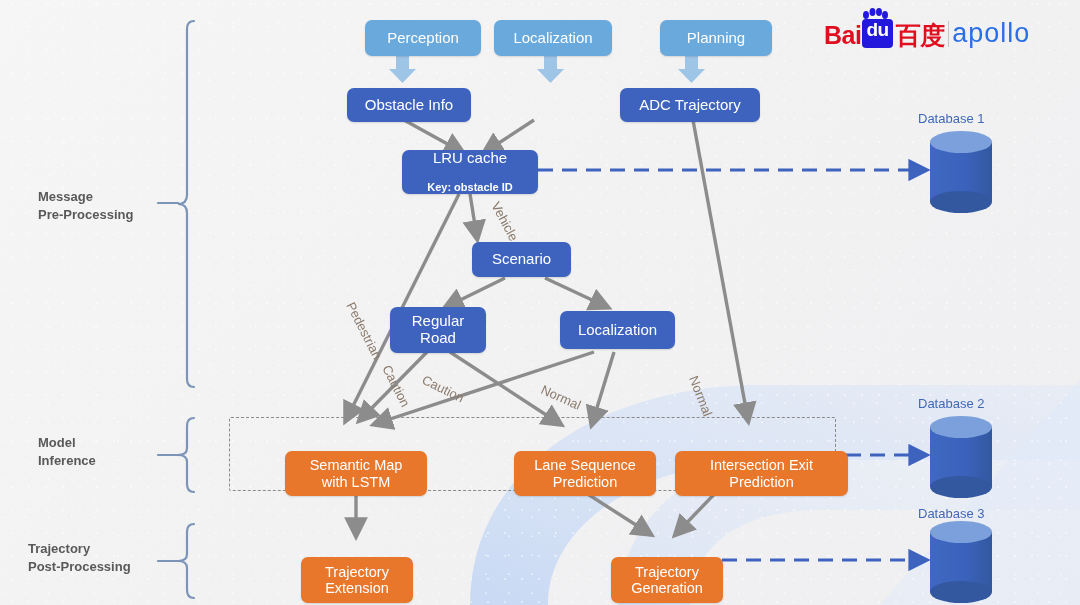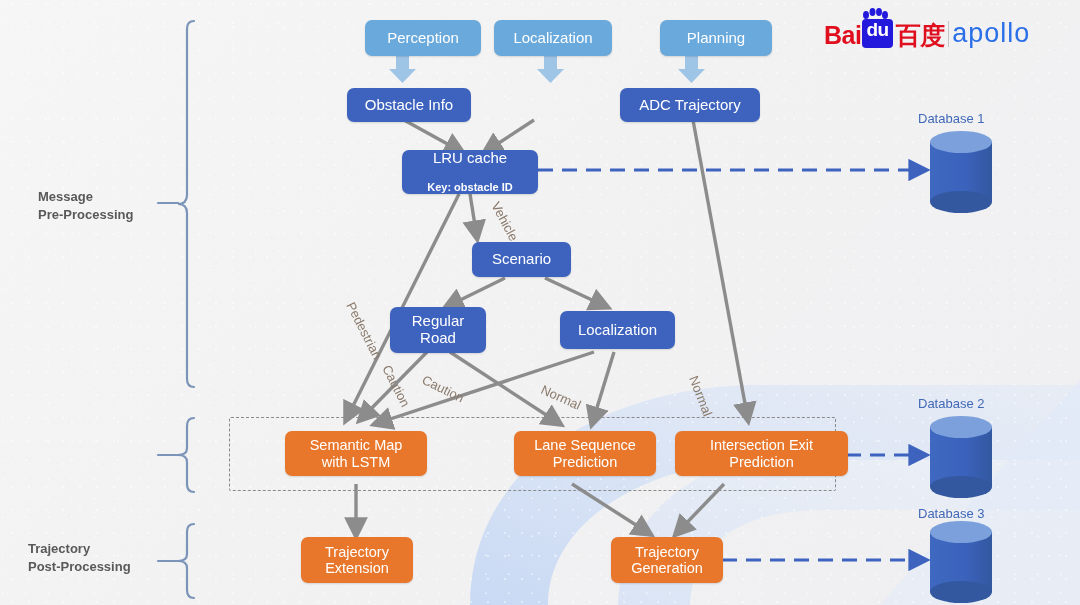--- a/index.html
+++ b/index.html
@@ -22,21 +22,21 @@
 
   svg.layer{position:absolute;left:0;top:0;width:1080px;height:605px;}
   #deco{z-index:0;} #links{z-index:2;} #braces{z-index:3;}
 
   .node{position:absolute;z-index:4;border-radius:7px;display:flex;
     flex-direction:column;align-items:center;justify-content:center;
     color:#fff;text-align:center;line-height:1.12;
     box-shadow:0 1px 2px rgba(0,0,0,.13);}
   .n-light{background:#6aa9dc;font-size:15px;}
   .n-blue{background:#3d63bf;font-size:15px;}
-  .n-orange{background:#e8772b;font-size:14.5px;}
+  .n-orange{background:#e8772b;font-size:14.5px;margin-top:20px;}
   .node .sub{font-size:11px;font-weight:bold;margin-top:1px;}
 
   .section-label{position:absolute;z-index:4;color:#595959;font-weight:bold;
     font-size:13px;line-height:1.35;}
 
   .db-label{position:absolute;z-index:4;color:#4068b8;font-size:13px;}
 
   .dbox{position:absolute;z-index:1;border:1.4px dashed #8a8a8a;border-radius:2px;}
 
   #logo{position:absolute;z-index:6;display:flex;align-items:center;gap:3px;}
@@ -137,20 +137,24 @@
       <path d="M194 524 q-7 0 -7 8 v22 q0 7 -9 7 q9 0 9 7 v22 q0 8 7 8"></path>
       <path d="M178 561 h-20"></path>
     </g>
   </svg>
 
   <div class="dbox" style="left:229px;top:417px;width:605px;height:72px;"></div>
 
   <div class="section-label" style="left:38px;top:188px;width:140px;">
     <div>Message</div>
     <div>Pre-Processing</div>
+  </div>
+  <div class="section-label" style="left:38px;top:434px;width:140px;">
+    <div>Model</div>
+    <div>Inference</div>
   </div>
   <div class="section-label" style="left:28px;top:540px;width:160px;">
     <div>Trajectory</div>
     <div>Post-Processing</div>
   </div>
 
   <div class="node n-light" style="left:365px;top:20px;width:116px;height:36px;">
     <span>Perception</span>
   </div>
   <div class="node n-light" style="left:494px;top:20px;width:118px;height:36px;">

